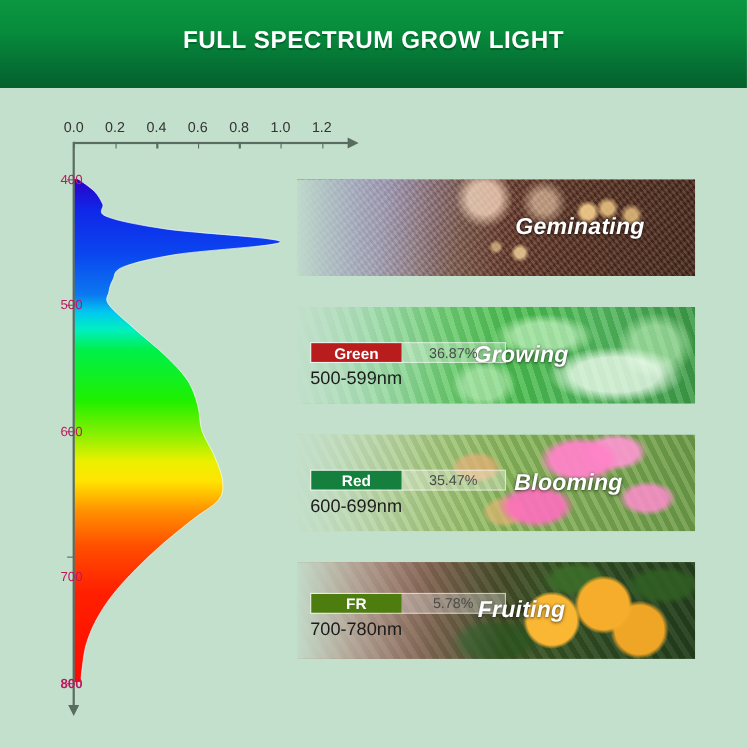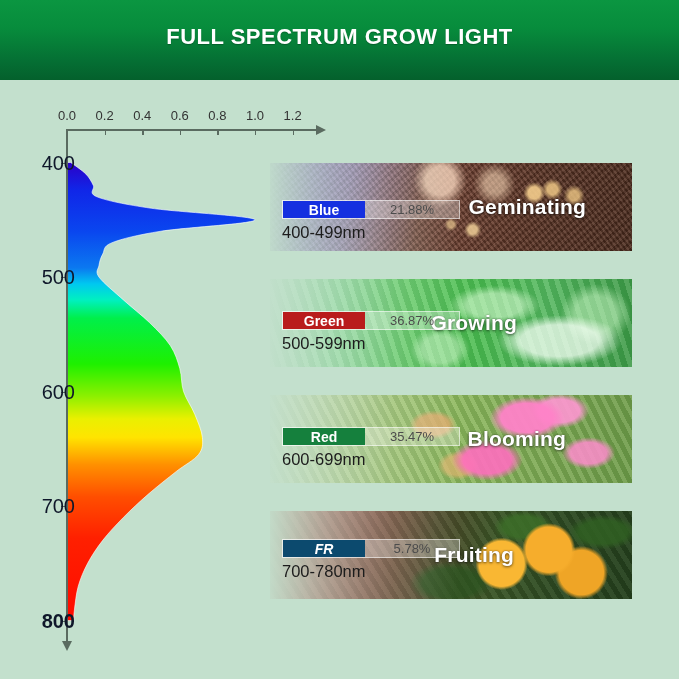--- a/index.html
+++ b/index.html
@@ -26,21 +26,21 @@
   }
   .header-sub{
     color:#eef7f0;font-size:14.5px;font-weight:normal;line-height:1;margin:0;
     white-space:nowrap;
   }
 
   
   .panels{position:absolute;left:0;top:0;width:679px;height:679px;pointer-events:none;}
   .panel{
     position:absolute;left:270px;width:362px;height:88px;
-    overflow:hidden;pointer-events:auto;
+    overflow:hidden;pointer-events:auto;font-style:italic;
   }
   #panel0{top:163px;}
   #panel1{top:279px;}
   #panel2{top:395px;}
   #panel3{top:511px;}
 
   .panel .photo{position:absolute;inset:0;}
   .panel .fade{
     position:absolute;inset:0;
     background:linear-gradient(90deg,
@@ -141,21 +141,21 @@
   #y-axis{left:66.2px;top:129px;width:1.6px;height:516px;}
   .arrow{position:absolute;width:0;height:0;}
   #x-arrow{left:316px;top:124.5px;border-left:10px solid #5a6b60;border-top:5px solid transparent;border-bottom:5px solid transparent;}
   #y-arrow{left:62.3px;top:641px;border-top:10px solid #5a6b60;border-left:5px solid transparent;border-right:5px solid transparent;}
 
   .xtick{position:absolute;top:129px;width:1.4px;height:6px;background:#5a6b60;}
   .xtlabel{position:absolute;top:109px;transform:translateX(-50%);
     color:#333;font-size:13px;line-height:1;white-space:nowrap;}
   .ytick{position:absolute;left:61px;width:7px;height:1.4px;background:#5a6b60;}
   .ytlabel{position:absolute;right:604px;transform:translateY(-50%);
-    color:#0f172a;font-size:20px;line-height:1;white-space:nowrap;}
+    color:#be185d;font-size:12px;line-height:1;white-space:nowrap;}
 
   
   #spectrum{position:absolute;left:0;top:0;width:679px;height:679px;pointer-events:none;}
 </style>
 </head>
 <body>
 
 <div id="root">
 
   <div class="header">
@@ -234,50 +234,43 @@
       <div class="xtlabel" style="left: 292.6px;">1.2</div>
     </div>
   <div id="yticks">
       <div class="ytick" style="top: 162.5px;"></div>
       <div class="ytlabel" style="top: 162.5px;">400</div>
       <div class="ytick" style="top: 277px;"></div>
       <div class="ytlabel" style="top: 277px;">500</div>
       <div class="ytick" style="top: 391.5px;"></div>
       <div class="ytlabel" style="top: 391.5px;">600</div>
       <div class="ytick" style="top: 506px;"></div>
-      <div class="ytlabel" style="top: 506px; margin-left: 48px;">700</div>
+      <div class="ytlabel" style="top: 524px; margin-left: 48px;">700</div>
       <div class="ytick" style="top: 620.5px;"></div>
       <div class="ytlabel" style="top: 620.5px; font-weight: bold;">800</div>
     </div>
 
-  <div class="legend" id="legend0">
-    <div class="legend-row">
-      <div class="legend-chip" style="background: rgb(21, 48, 224);">Blue</div>
-      <div class="legend-pct">21.88%</div>
-    </div>
-    <div class="legend-range">400-499nm</div>
-  </div>
 
   <div class="legend" id="legend1">
     <div class="legend-row">
       <div class="legend-chip" style="background: #b91c1c;">Green</div>
       <div class="legend-pct">36.87%</div>
     </div>
     <div class="legend-range">500-599nm</div>
   </div>
 
   <div class="legend" id="legend2">
     <div class="legend-row">
       <div class="legend-chip" style="background: #15803d;">Red</div>
       <div class="legend-pct">35.47%</div>
     </div>
     <div class="legend-range">600-699nm</div>
   </div>
 
   <div class="legend" id="legend3">
     <div class="legend-row">
-      <div class="legend-chip" style="background: #0c4a6e; font-style: italic;">FR</div>
+      <div class="legend-chip" style="background: #4d7c0f;">FR</div>
       <div class="legend-pct">5.78%</div>
     </div>
     <div class="legend-range">700-780nm</div>
   </div>
 
 </div>
 
 </body></html>

